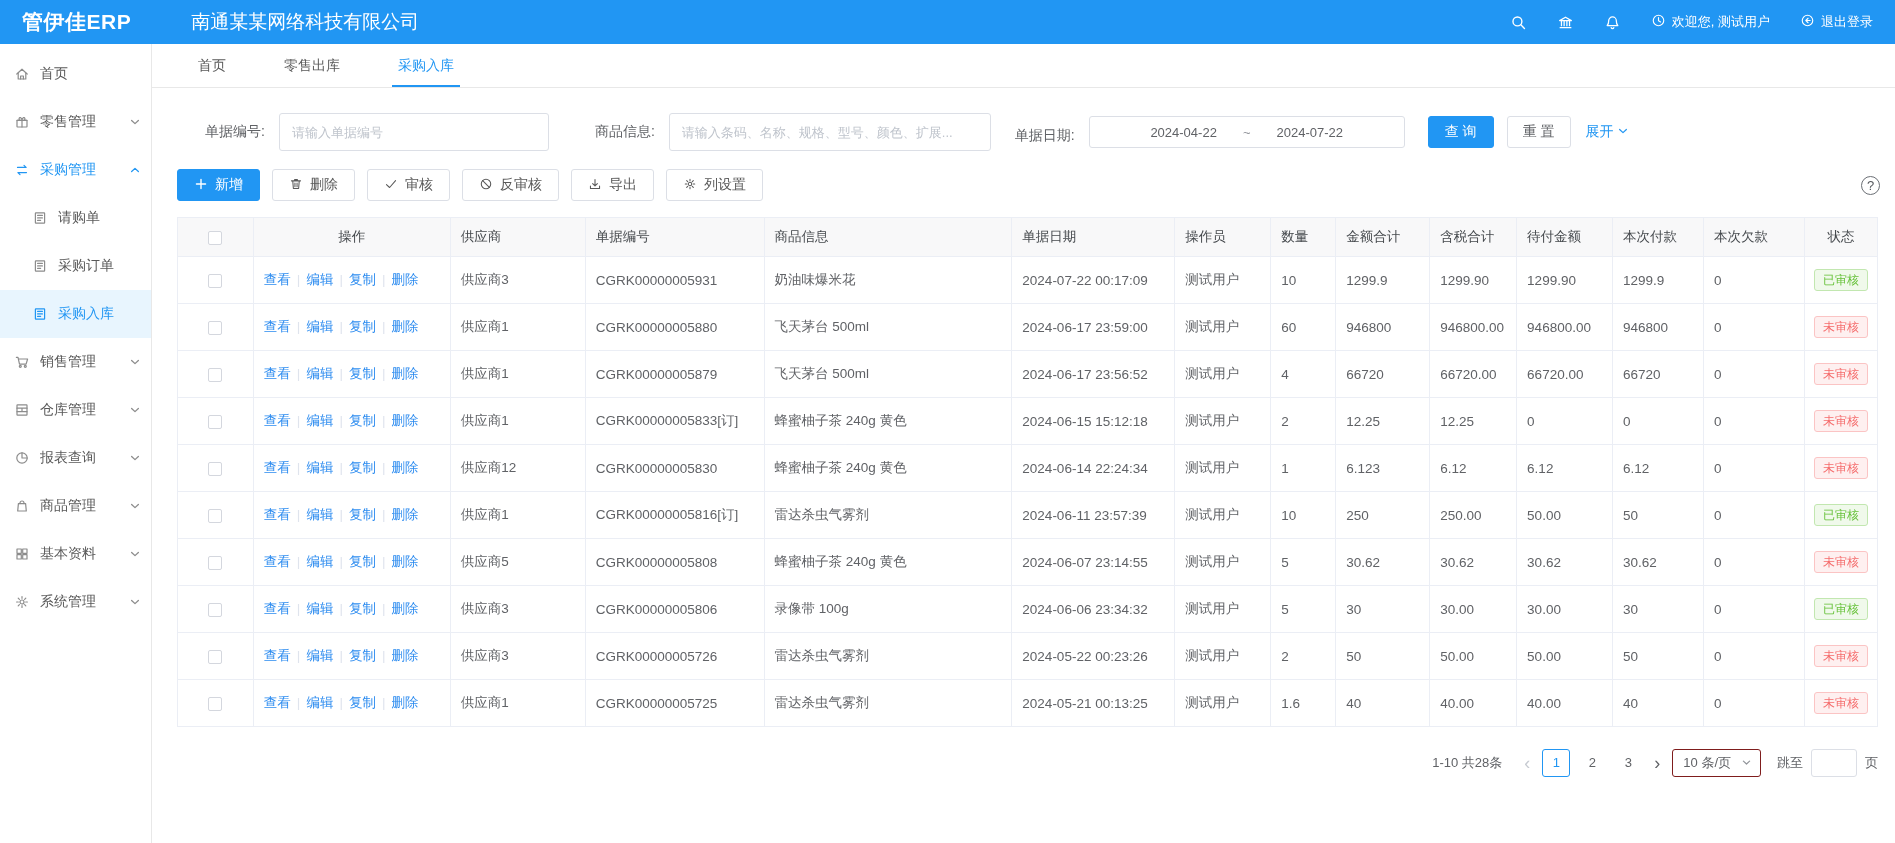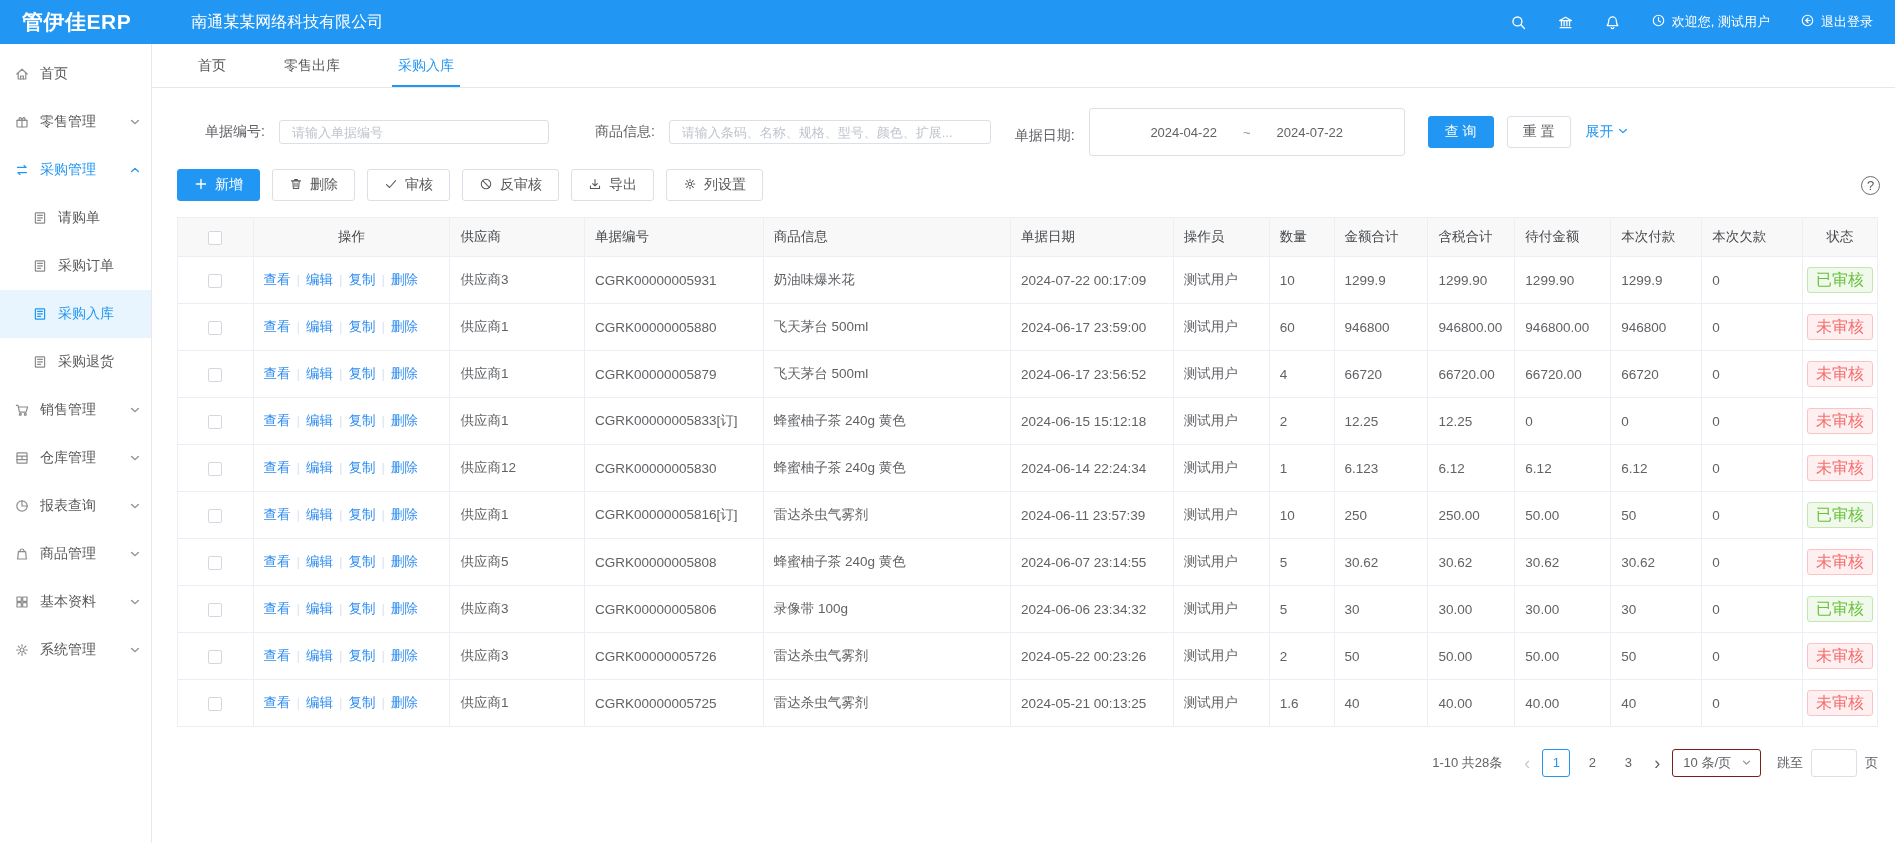--- a/index.html
+++ b/index.html
@@ -2,21 +2,21 @@
 <html><head>
 <meta charset="utf-8">
 <style>
   * { margin:0; padding:0; box-sizing:border-box; }
   html,body { width:1895px; height:843px; font-family:"Liberation Sans","DejaVu Sans",sans-serif; background:#fff; overflow:hidden; }
   .app { width:1895px; height:843px; display:flex; flex-direction:column; }
 
   
   .topbar { height:44px; background:#2196f3; color:#fff; display:flex; align-items:center; padding:0 22px; flex:none; }
   .logo { font-size:21px; font-weight:bold; letter-spacing:.5px; }
-  .company { margin-left:60px; font-size:16px; }
+  .company { margin-left:60px; font-size:19px; }
   .topbar-right { margin-left:auto; display:flex; align-items:center; gap:30px; font-size:13px; }
   .tb-icon svg { width:17px; height:17px; display:block; }
   .tb-item { display:flex; align-items:center; gap:6px; cursor:pointer; }
   .tb-item svg { width:15px; height:15px; }
   .tb-icon { cursor:pointer; }
 
   
   .body { flex:1; display:flex; min-height:0; }
   .sidebar { width:152px; flex:none; border-right:1px solid #e8e8e8; background:#fff; padding-top:6px; overflow:hidden; }
   .side-item { height:48px; display:flex; align-items:center; position:relative; font-size:14px; color:#595959; cursor:pointer; }
@@ -35,24 +35,24 @@
   .tabbar { height:44px; flex:none; border-bottom:1px solid #e8e8e8; display:flex; align-items:stretch; padding-left:46px; }
   .tab { font-size:14px; color:#595959; display:flex; align-items:center; position:relative; margin-right:58px; cursor:pointer; }
   .tab.active { color:#2196f3; }
   .tab.active::after { content:''; position:absolute; left:-6px; right:-6px; bottom:0; height:2px; background:#2196f3; }
 
   .content { padding:0 17px 0 25px; position:relative; flex:1; }
 
   
   .filters { display:flex; align-items:center; margin:28px 0 0 28px; height:32px; }
   .f-label { font-size:14px; color:#606266; margin-right:14px; white-space:nowrap; }
-  .inp { height:24px; border:1px solid #dcdfe6; border-radius:3px; padding:0 12px; font-size:13px; color:#606266; outline:none; font-family:inherit; }
+  .inp { height:38px; border:1px solid #dcdfe6; border-radius:3px; padding:0 12px; font-size:13px; color:#606266; outline:none; font-family:inherit; }
   .inp::placeholder { color:#bfc4cc; }
   .g2 { margin-left:46px; } .g3 { margin-left:24px;margin-top:8px; }
-  .daterange { width:316px; height:48px; border:1px solid #dcdfe6; border-radius:3px; display:flex; align-items:center; justify-content:center; gap:26px; font-size:13px; color:#606266; cursor:pointer; }
+  .daterange { width:316px; height:32px; border:1px solid #dcdfe6; border-radius:3px; display:flex; align-items:center; justify-content:center; gap:26px; font-size:13px; color:#606266; cursor:pointer; }
   .daterange .tilde { color:#909399; }
   .btn { height:32px; padding:0 15px; border-radius:3px; font-size:14px; border:1px solid #dcdfe6; background:#fff; color:#606266; cursor:pointer; font-family:inherit; white-space:nowrap; }
   .btn.primary { background:#2196f3; border-color:#2196f3; color:#fff; }
   .btn-search { margin-left:23px; width:66px; }
   .btn-reset { margin-left:13px; }
   .expand { margin-left:15px; font-size:14px; color:#2196f3; display:flex; align-items:center; gap:3px; cursor:pointer; text-decoration:none; }
   .expand svg { width:12px; height:12px; }
 
   
   .toolbar { display:flex; gap:12px; margin-top:21px; position:relative; height:32px; }
@@ -63,21 +63,21 @@
 
   
   table.grid { border-collapse:collapse; table-layout:fixed; margin-top:16px; }
   .grid th, .grid td { border:1px solid #ebeef5; height:47px; padding:0 10px; font-size:13.5px; white-space:nowrap; overflow:hidden; text-overflow:ellipsis; text-align:left; }
   .grid th { background:#f8f8f9; color:#45494d; font-weight:normal; height:39px; }
   .grid td { color:#606266; }
   .grid th.center, .grid td.center { text-align:center; padding:0 4px; }
   .cbx { display:inline-block; width:14px; height:14px; border:1px solid #d4d7de; border-radius:2px; background:#fff; vertical-align:middle; cursor:pointer; }
   .ops a { color:#2d8cf0; text-decoration:none; cursor:pointer; }
   .ops .sep { color:#dfe4ed; margin:0 6px; }
-  .badge { display:inline-block; font-size:16px; line-height:1; padding:4px 8px; border-radius:3px; border:1px solid transparent; }
+  .badge { display:inline-block; font-size:12px; line-height:1; padding:4px 8px; border-radius:3px; border:1px solid transparent; }
 
   
   .pagination { display:flex; justify-content:flex-end; align-items:center; margin-top:22px; font-size:13px; color:#606266; gap:8px; }
   .pg-total { margin-right:10px; }
   .pg-arrow { font-size:18px; line-height:1; padding:0 4px; cursor:pointer; color:#606266; }
   .pg-arrow.disabled { color:#c6cad1; cursor:default; }
   .pg-num { min-width:28px; height:28px; line-height:26px; text-align:center; border-radius:3px; cursor:pointer; border:1px solid transparent; }
   .pg-num.active { border-color:#2196f3; color:#2196f3; background:#fff; }
   .pg-size { height:28px; border:1px solid #7f1d1d; border-radius:3px; display:flex; align-items:center; gap:10px; padding:0 8px 0 10px; cursor:pointer; color:#606266; }
   .pg-size svg { width:11px; height:11px; color:#909399; }
@@ -187,29 +187,20 @@
         </div>
         <div class="side-item sub active">
           <span class="ic ">
             <svg viewBox="0 0 16 16" fill="none" stroke="currentColor" stroke-width="1.2" stroke-linecap="round" stroke-linejoin="round">
               <rect x="3.4" y="2.8" width="9.2" height="10.4" rx="0.5"></rect>
               <path d="M5.6 5.4h4.8M5.6 7.9h4.8M5.6 10.4h3"></path>
             </svg>
           </span>
           <span class="lb">采购入库</span>
         </div>
-        <div class="side-item sub">
-          <span class="ic ">
-            <svg viewBox="0 0 16 16" fill="none" stroke="currentColor" stroke-width="1.2" stroke-linecap="round" stroke-linejoin="round">
-              <rect x="3.4" y="2.8" width="9.2" height="10.4" rx="0.5"></rect>
-              <path d="M5.6 5.4h4.8M5.6 7.9h4.8M5.6 10.4h3"></path>
-            </svg>
-          </span>
-          <span class="lb">采购退货</span>
-        </div>
         <div class="side-item">
           <span class="ic ">
             <svg viewBox="0 0 16 16" fill="none" stroke="currentColor" stroke-width="1.2" stroke-linecap="round" stroke-linejoin="round">
               <path d="M2.4 3.4h1.6l1.5 6.8h6.6l1.5-5.2H5"></path>
               <circle cx="6.3" cy="12.3" r="1"></circle>
               <circle cx="11.3" cy="12.3" r="1"></circle>
             </svg>
           </span>
           <span class="lb">销售管理</span>
           <span class="ic chev">

